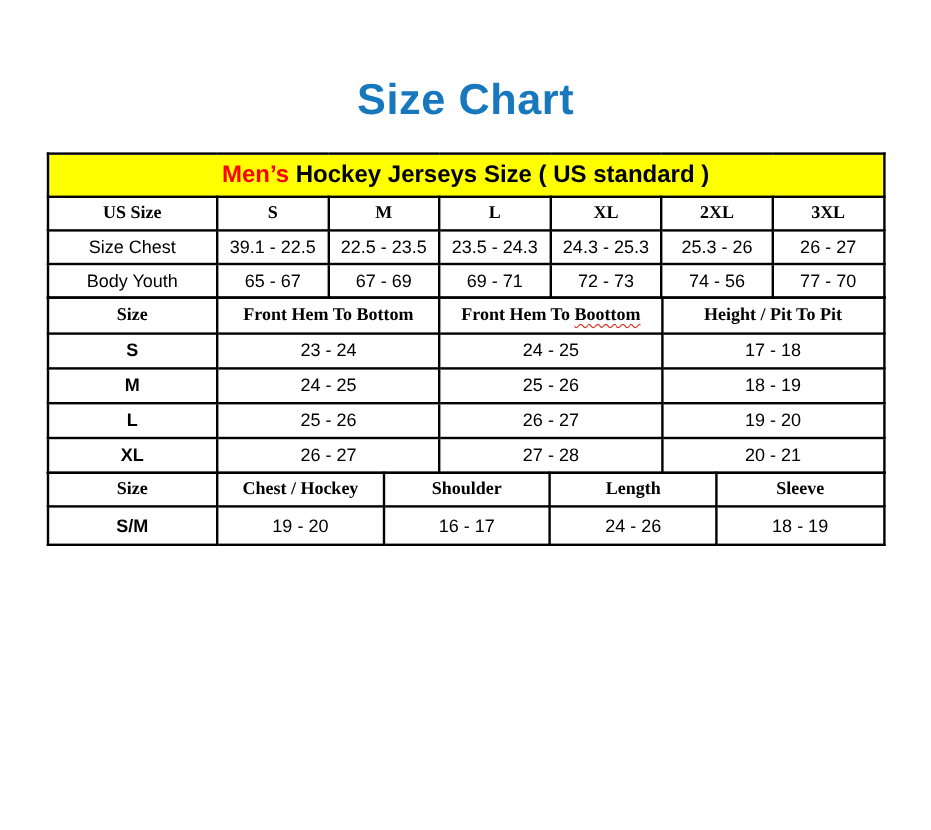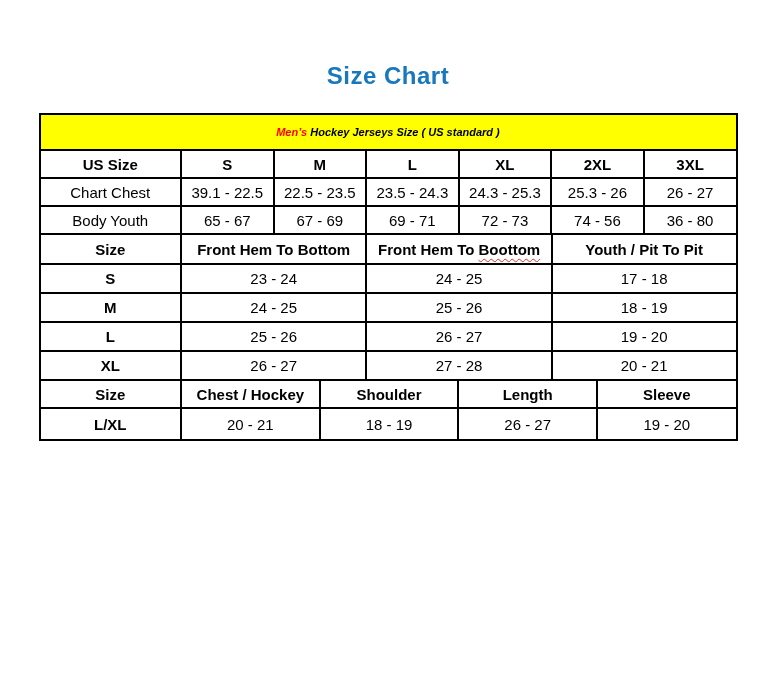--- a/index.html
+++ b/index.html
@@ -8,21 +8,21 @@
     width: 776px;
     height: 692px;
     background: #ffffff;
     font-family: "Liberation Sans", sans-serif;
     color: #000000;
     overflow: hidden;
   }
   .title {
     margin: 62px 0 0 0;
     text-align: center;
-    font-size: 24px;
+    font-size: 36px;
     font-weight: bold;
     color: #1878be;
     letter-spacing: 0.5px;
   }
   .tables { width: 699px; margin: 23px auto 0 auto; }
   table {
     border-collapse: collapse;
     width: 100%;
     table-layout: fixed;
   }
@@ -32,26 +32,25 @@
     text-align: center;
     vertical-align: middle;
     font-size: 15px;
     padding: 2px 2px;
     overflow: hidden;
     white-space: nowrap;
   }
   tr.band td {
     background: #ffff00;
     height: 30px;
-    font-size: 11px;
+    font-size: 20px;
     font-weight: bold;
-    font-style: italic;
   }
   .hl { color: #ff0000; font-weight: bold; }
-  th { font-weight: bold; }
+  th { font-weight: bold; font-family: Liberation Serif, serif; }
   .men th, .men td { height: 22px; }
   .women th { height: 24px; }
   .women td.cell, .women td.rowlabel { height: 23px; }
   .youth th { height: 22px; }
   .youth td.cell, .youth td.rowlabel { height: 26px; }
   td.rowlabel-bold { font-weight: bold; }
   .misspelled {
     text-decoration-line: underline;
     text-decoration-style: wavy;
     text-decoration-color: #d93025;
@@ -85,53 +84,53 @@
       <tr>
         <th>US Size</th>
         <th>S</th>
         <th>M</th>
         <th>L</th>
         <th>XL</th>
         <th>2XL</th>
         <th>3XL</th>
       </tr>
       <tr>
-        <td class="rowlabel">Chart Chest</td>
+        <td class="rowlabel">Size Chest</td>
         <td class="cell">39.1 - 22.5</td>
         <td class="cell">22.5 - 23.5</td>
         <td class="cell">23.5 - 24.3</td>
         <td class="cell">24.3 - 25.3</td>
         <td class="cell">25.3 - 26</td>
         <td class="cell">26 - 27</td>
       </tr>
       <tr>
         <td class="rowlabel">Body Youth</td>
         <td class="cell">65 - 67</td>
         <td class="cell">67 - 69</td>
         <td class="cell">69 - 71</td>
         <td class="cell">72 - 73</td>
         <td class="cell">74 - 56</td>
-        <td class="cell">36 - 80</td>
+        <td class="cell">77 - 70</td>
       </tr>
     </tbody>
       </table>
 
     <table class="women">
       <colgroup>
         <col style="width:20.3%">
           <col style="width:26.6%">
           <col style="width:26.6%">
           <col style="width:26.5%">
       </colgroup>
       <tbody>
       <tr>
         <th>Size</th>
         <th>Front Hem To Bottom</th>
         <th><span>Front Hem To </span><span class="misspelled">Boottom</span></th>
-        <th>Youth / Pit To Pit</th>
+        <th>Height / Pit To Pit</th>
       </tr>
       <tr>
         <td class="rowlabel rowlabel-bold">S</td>
         <td class="cell">23 - 24</td>
         <td class="cell">24 - 25</td>
         <td class="cell">17 - 18</td>
       </tr>
       <tr>
         <td class="rowlabel rowlabel-bold">M</td>
         <td class="cell">24 - 25</td>
@@ -163,23 +162,23 @@
       </colgroup>
       <tbody>
       <tr>
         <th>Size</th>
         <th>Chest / Hockey</th>
         <th>Shoulder</th>
         <th>Length</th>
         <th>Sleeve</th>
       </tr>
       <tr>
-        <td class="rowlabel rowlabel-bold">L/XL</td>
-        <td class="cell">20 - 21</td>
+        <td class="rowlabel rowlabel-bold">S/M</td>
+        <td class="cell">19 - 20</td>
+        <td class="cell">16 - 17</td>
+        <td class="cell">24 - 26</td>
         <td class="cell">18 - 19</td>
-        <td class="cell">26 - 27</td>
-        <td class="cell">19 - 20</td>
       </tr>
     </tbody>
       </table>
 
   </div>
 </div>
 
 </body></html>

